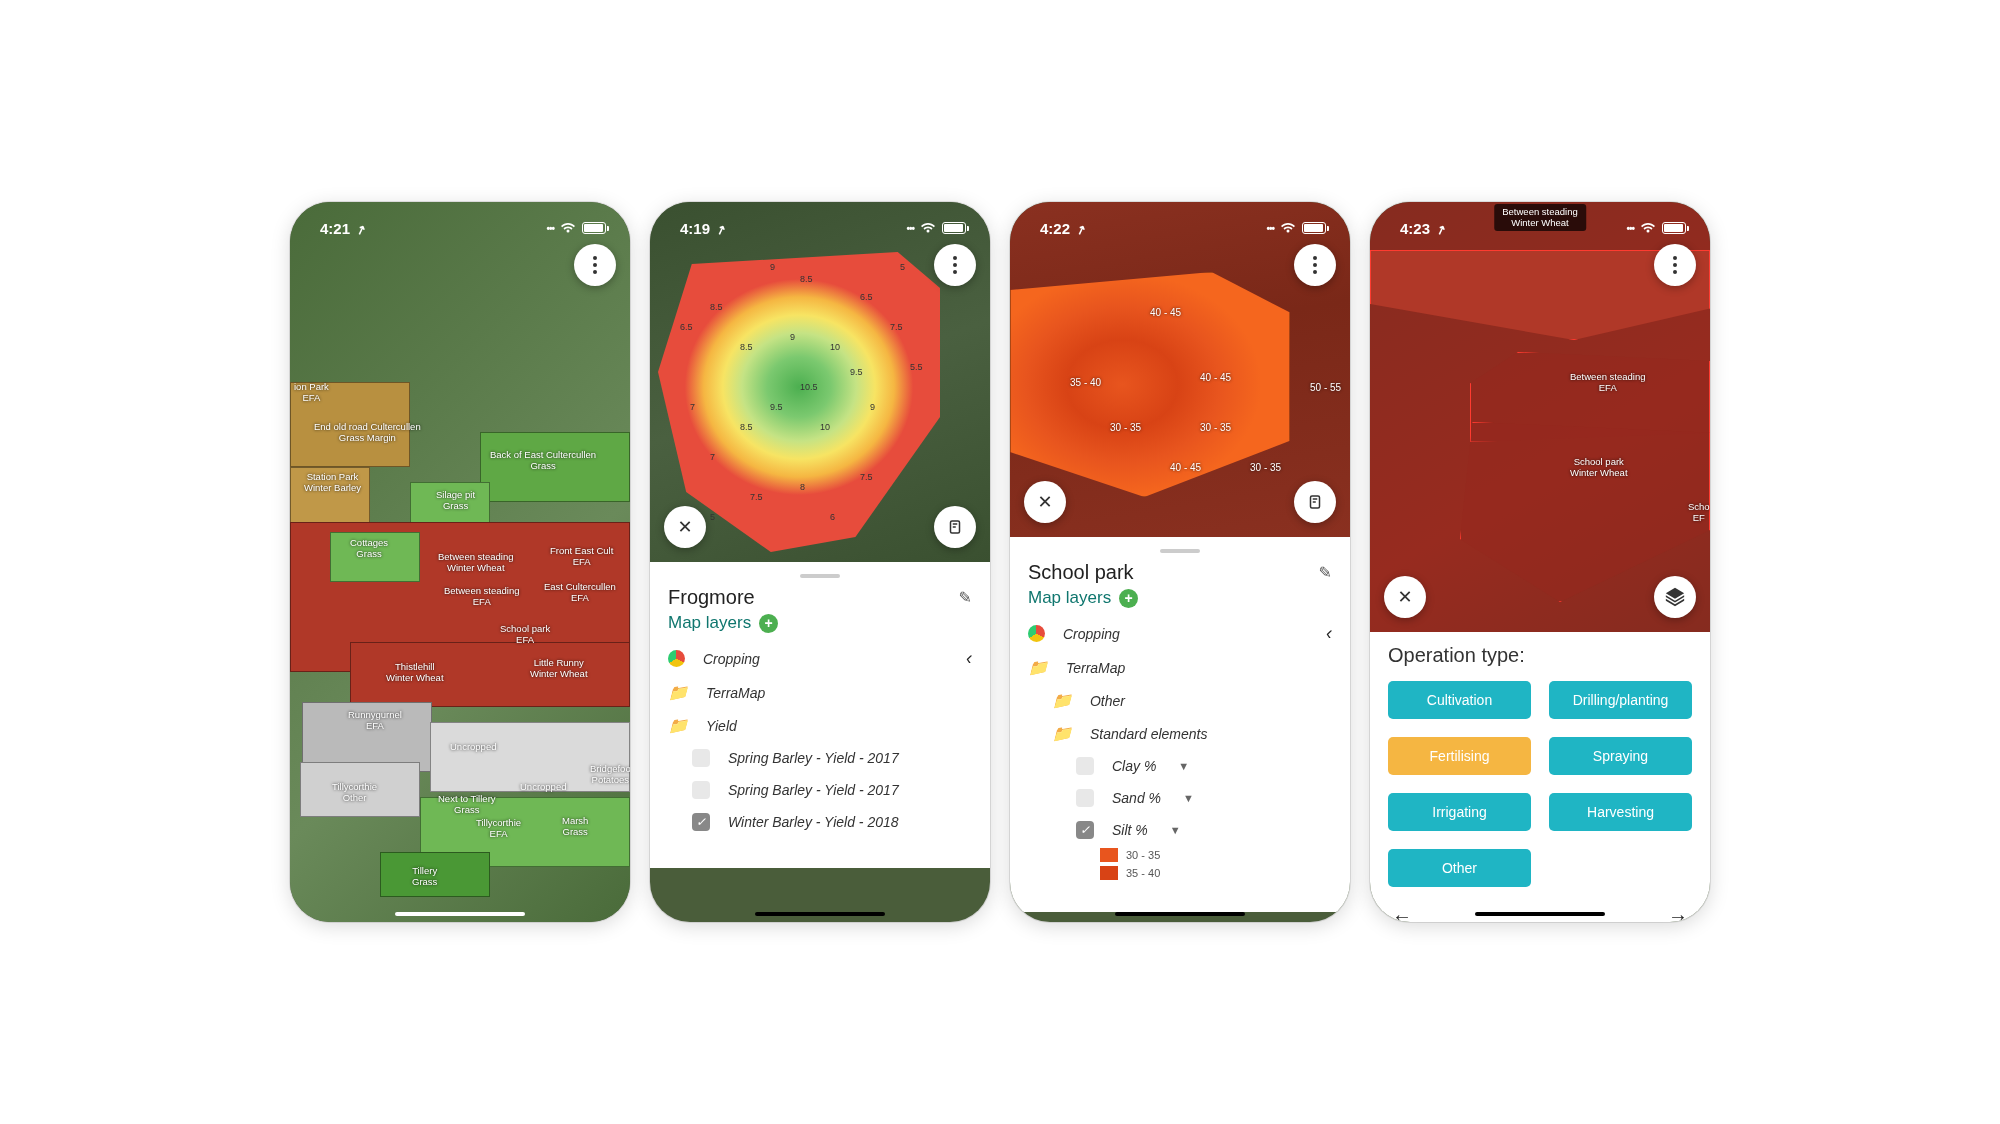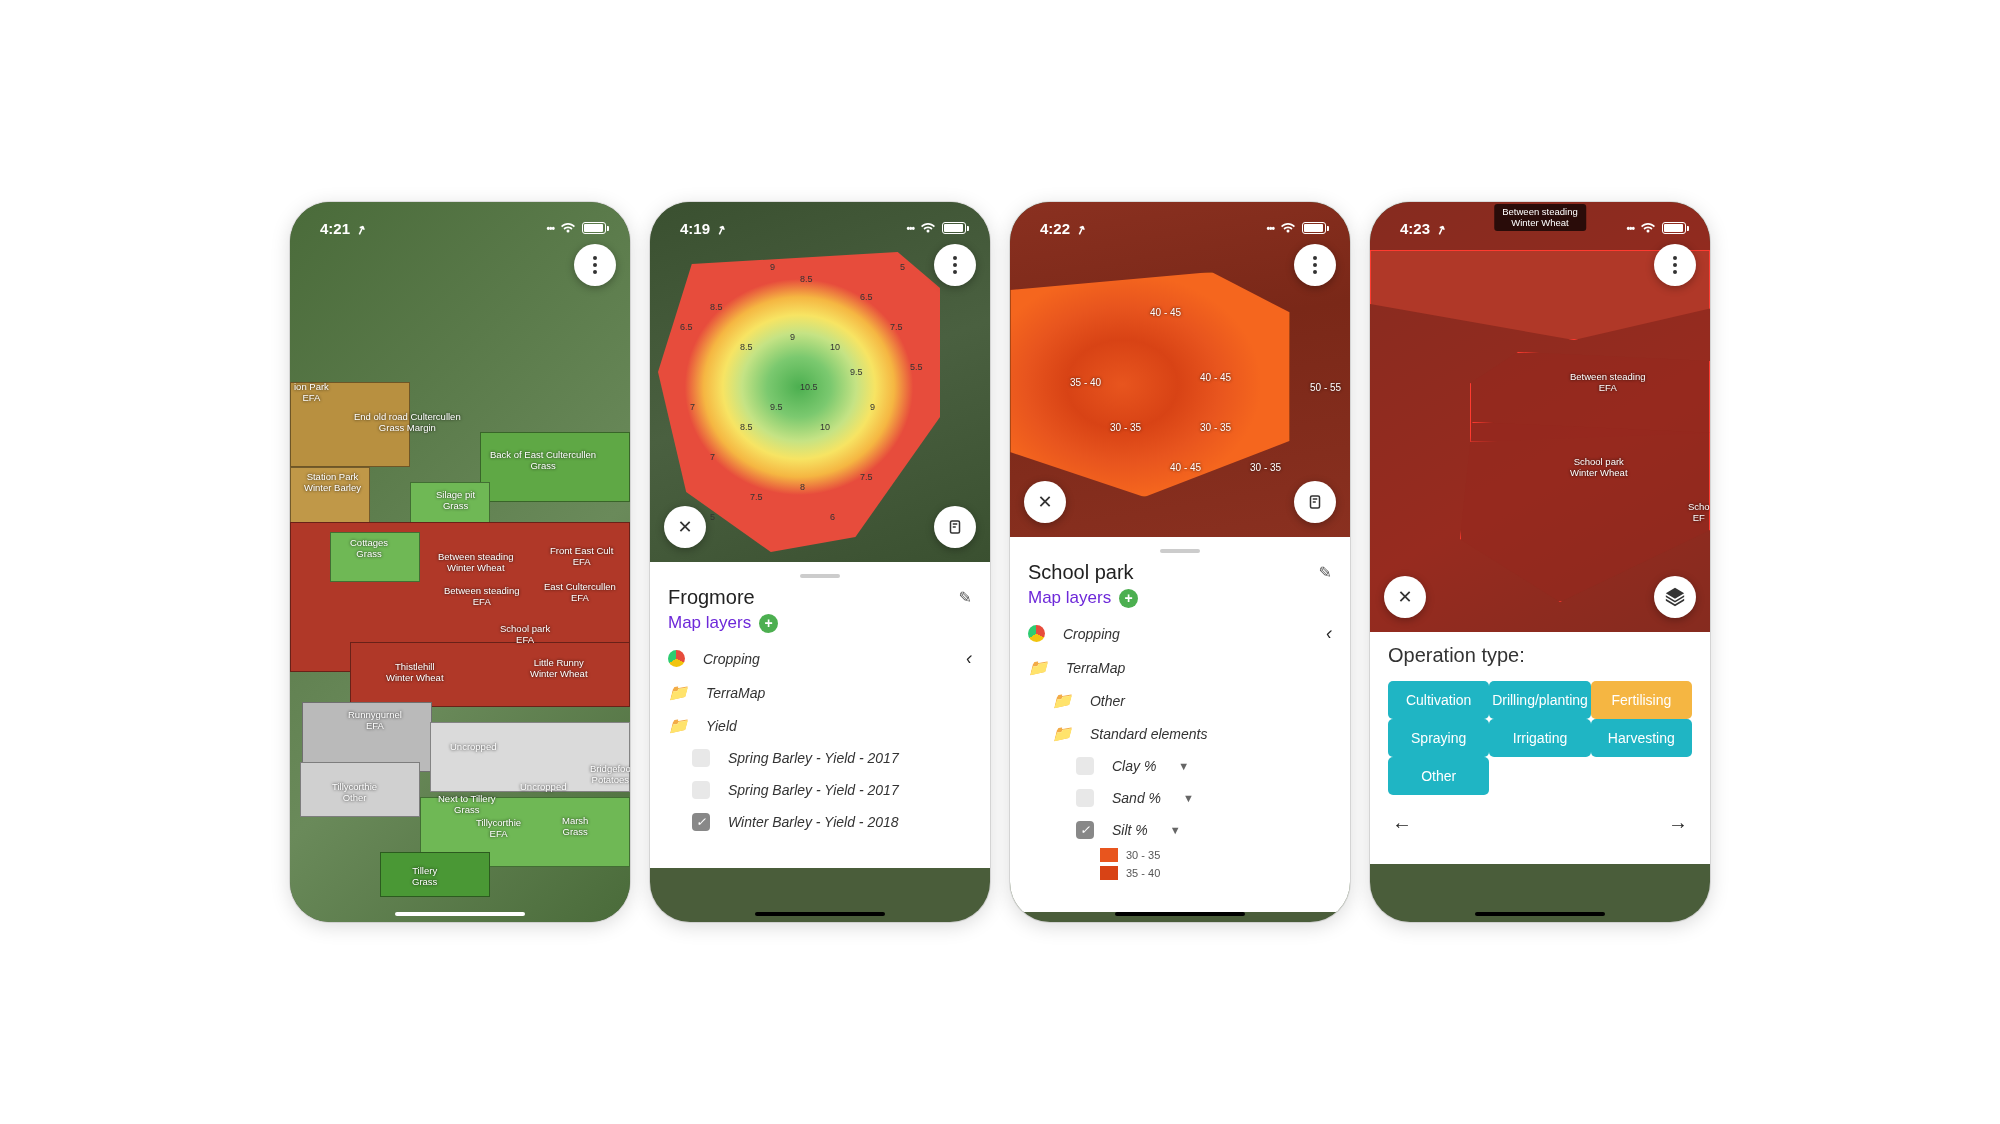--- a/index.html
+++ b/index.html
@@ -101,21 +101,21 @@
     flex-shrink: 0;
   }
   .sheet-handle {
     width: 40px; height: 4px; background: #ccc; border-radius: 3px;
     margin: 0 auto 8px;
   }
   .sheet-title-row { display: flex; justify-content: space-between; align-items: center; margin-bottom: 4px; }
   .sheet-title { font-size: 20px; font-weight: 400; color: #222; }
   .edit-icon { color: #555; font-size: 16px; }
   .layers-row { display: flex; align-items: center; gap: 8px; margin-bottom: 8px; }
-  .layers-label { font-size: 17px; color: #6d28d9; }
+  .layers-label { font-size: 17px; color: #0f766e; }
   .add-btn { width: 19px; height: 19px; background: #4caf50; border-radius: 50%; color:#fff; font-size: 14px; line-height: 19px; text-align:center; font-weight: bold; }
 
   .layer-row { display: flex; align-items: center; gap: 18px; padding: 7px 0; font-size: 14px; color: #333; font-style: italic; }
   .layer-row.indent1 { padding-left: 24px; }
   .layer-row.indent2 { padding-left: 48px; }
   .pie-icon {
     width: 17px; height: 17px; border-radius: 50%;
     background: conic-gradient(#e74c3c 0 33%, #f1c40f 33% 66%, #2ecc71 66% 100%);
   }
   .folder-icon { color: #f5b642; font-size: 16px; }
@@ -156,21 +156,21 @@
     position: absolute; bottom: 14px; right: 14px;
     width: 42px; height: 42px; background: #fff;
     border-radius: 50%;
     display: flex; align-items: center; justify-content: center;
     box-shadow: 0 2px 8px rgba(0,0,0,0.3);
     font-size: 20px; color: #333;
   }
 
   
   .op-title { font-size: 20px; color: #333; margin-bottom: 14px; }
-  .op-grid { display: grid; grid-template-columns: 1fr 1fr 1fr; gap: 0; }
+  .op-grid { display: grid; grid-template-columns: 1fr 1fr; gap: 18px; }
   .op-btn {
     padding: 11px 0; border-radius: 5px; background: #1fb5c4; color: #fff;
     text-align: center; font-size: 14px;
   }
   .op-btn.highlight { background: #f5b642; }
   .nav-arrows { display: flex; justify-content: space-between; margin-top: 16px; font-size: 20px; color: #222; padding: 0 4px; }
 
   
   .p1-bg {
     background:
@@ -234,21 +234,21 @@
     <div class="p1-field-shape" style="top:320px;left:0;width:340px;height:150px;background:#b03828;"></div>
     <div class="p1-field-shape" style="top:330px;left:40px;width:90px;height:50px;background:#6fb855;"></div>
     <div class="p1-field-shape" style="top:440px;left:60px;width:280px;height:65px;background:#b03828;"></div>
     <div class="p1-field-shape" style="top:500px;left:12px;width:130px;height:70px;background:#bababa;"></div>
     <div class="p1-field-shape" style="top:520px;left:140px;width:200px;height:70px;background:#dadada;"></div>
     <div class="p1-field-shape" style="top:560px;left:10px;width:120px;height:55px;background:#d0d0d0;"></div>
     <div class="p1-field-shape" style="top:595px;left:130px;width:210px;height:70px;background:#6fb855;"></div>
     <div class="p1-field-shape" style="top:650px;left:90px;width:110px;height:45px;background:#4a9835;"></div>
     <div id="p1-fields">
         <div class="field" style="top: 180px; left: 4px;">ion Park<br>EFA</div>
-        <div class="field" style="top: 210px; left: 24px; margin-left: 40px;">End old road Cultercullen<br>Grass Margin</div>
+        <div class="field" style="top: 220px; left: 24px;">End old road Cultercullen<br>Grass Margin</div>
         <div class="field" style="top: 248px; left: 200px;">Back of East Cultercullen<br>Grass</div>
         <div class="field" style="top: 270px; left: 14px;">Station Park<br>Winter Barley</div>
         <div class="field" style="top: 288px; left: 146px;">Silage pit<br>Grass</div>
         <div class="field" style="top: 336px; left: 60px;">Cottages<br>Grass</div>
         <div class="field" style="top: 344px; left: 260px;">Front East Cult<br>EFA</div>
         <div class="field" style="top: 350px; left: 148px;">Between steading<br>Winter Wheat</div>
         <div class="field" style="top: 380px; left: 254px;">East Cultercullen<br>EFA</div>
         <div class="field" style="top: 384px; left: 154px;">Between steading<br>EFA</div>
         <div class="field" style="top: 422px; left: 210px;">School park<br>EFA</div>
         <div class="field" style="top: 460px; left: 96px;">Thistlehill<br>Winter Wheat</div>

